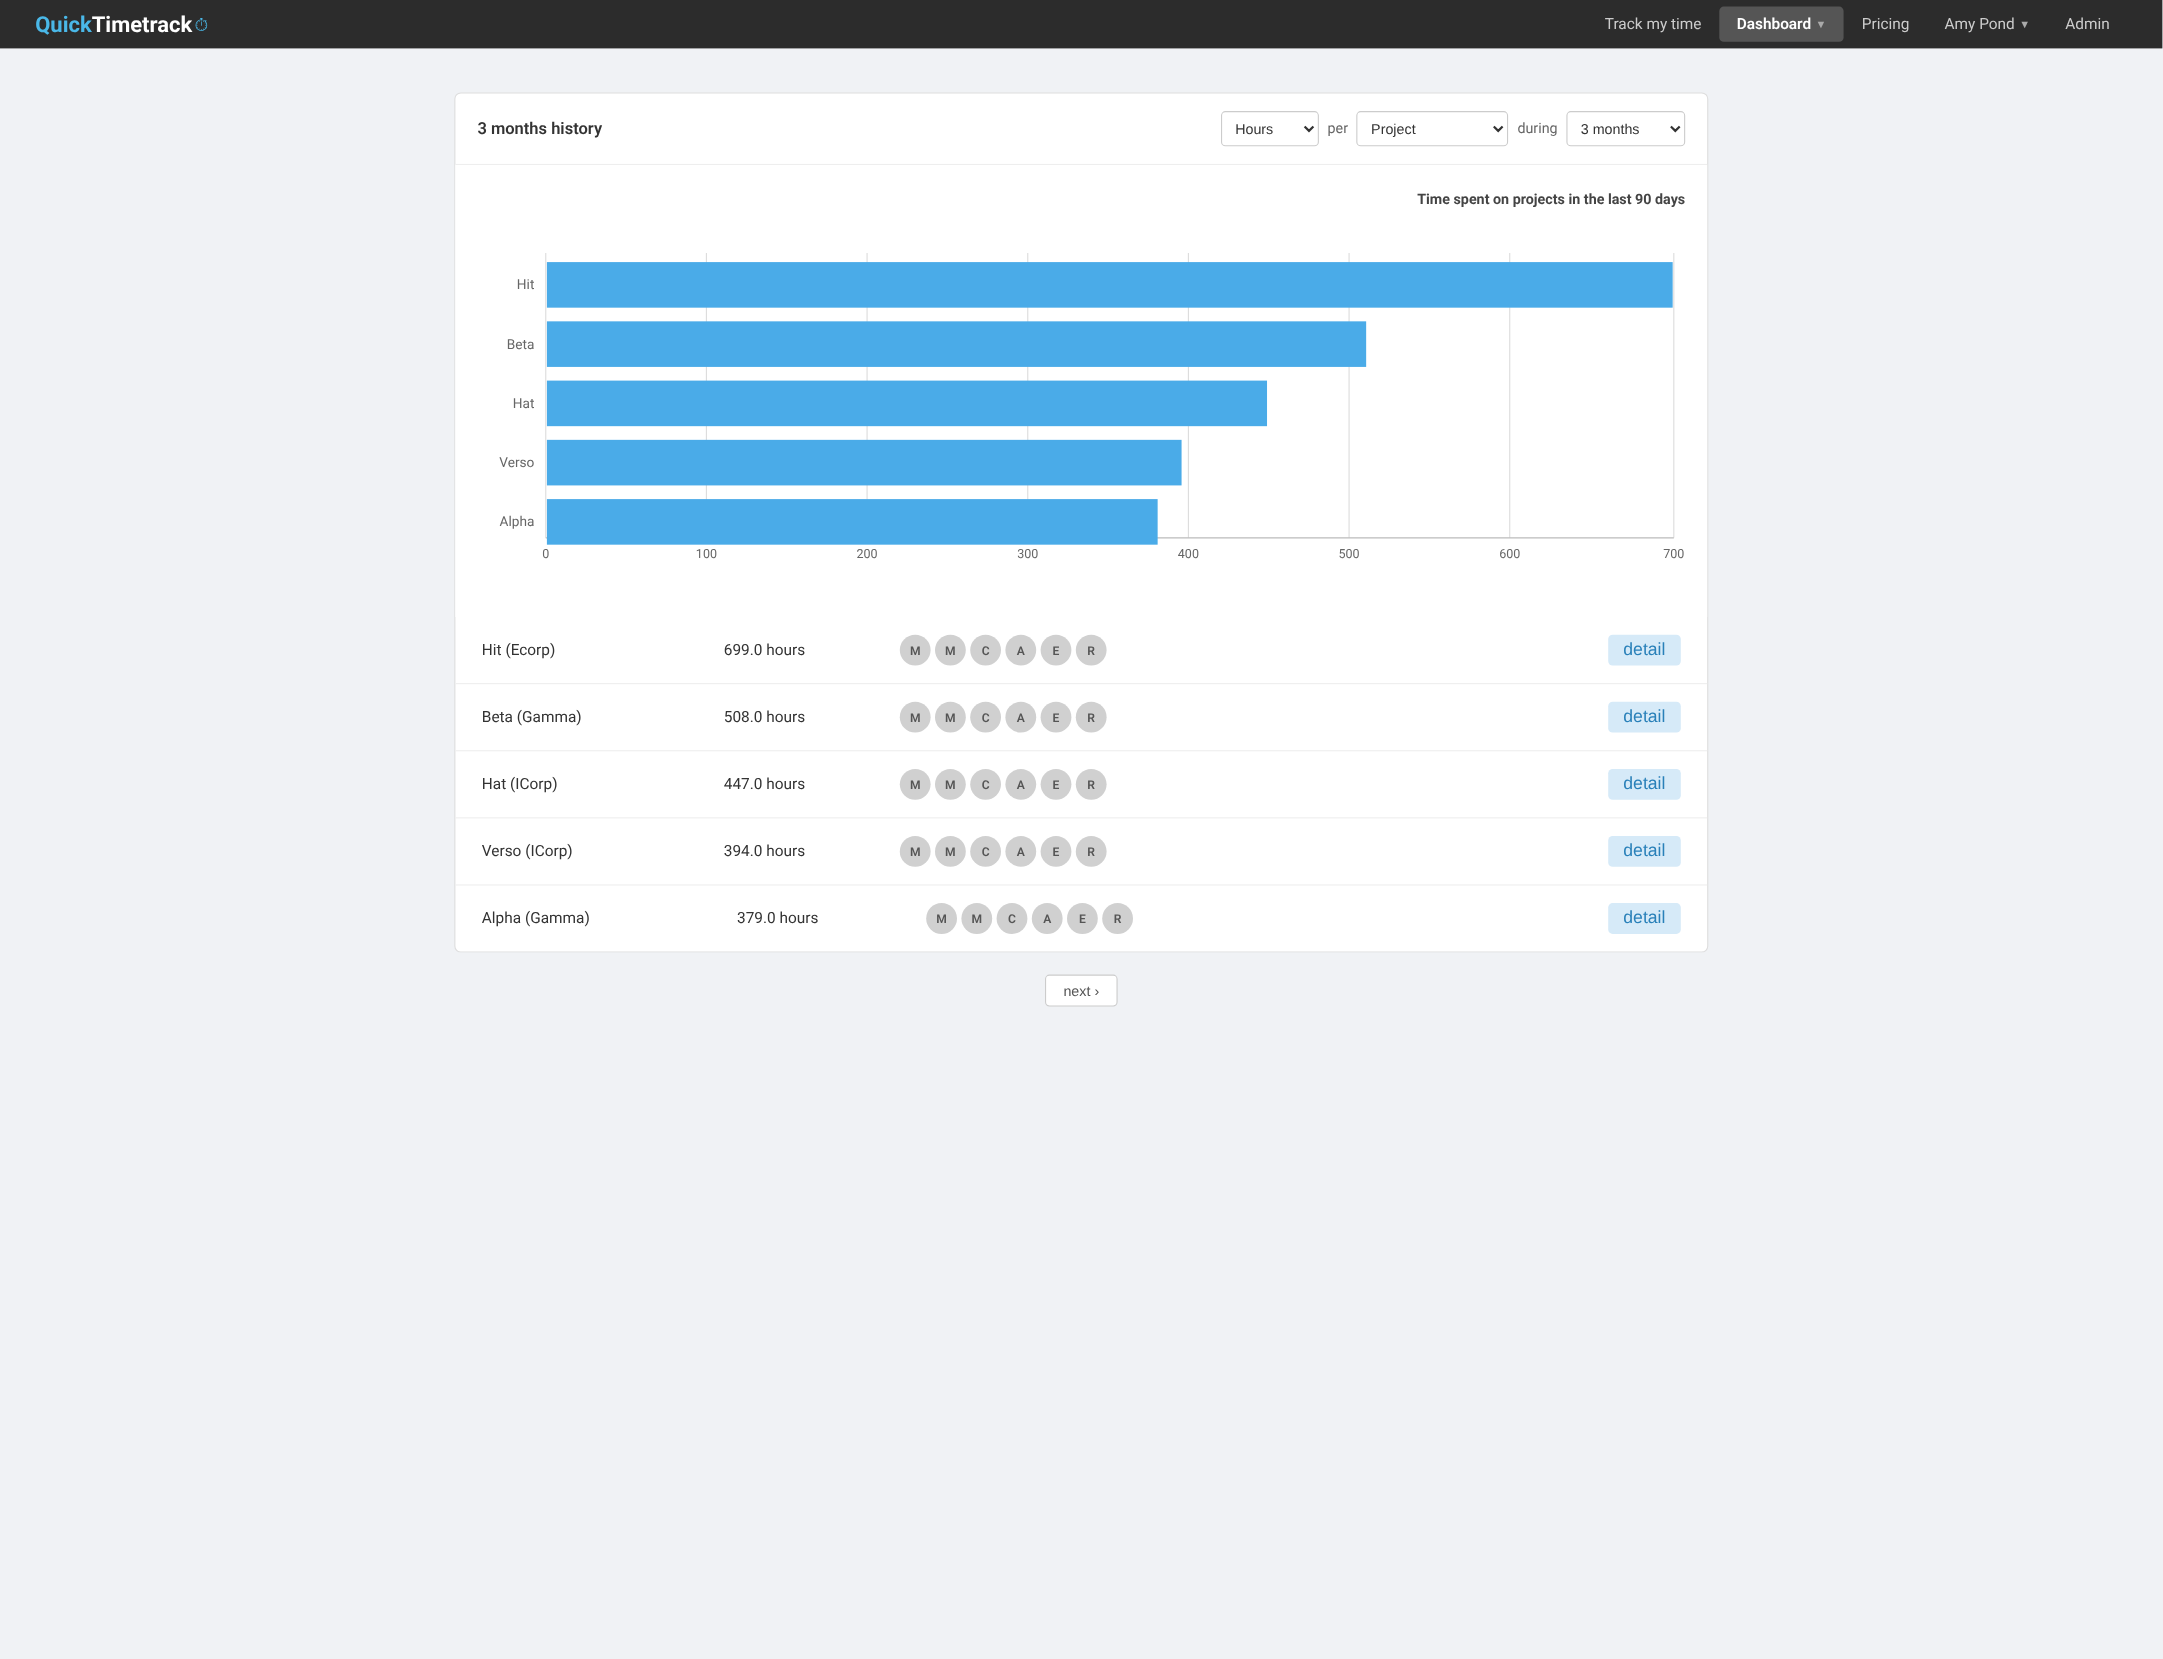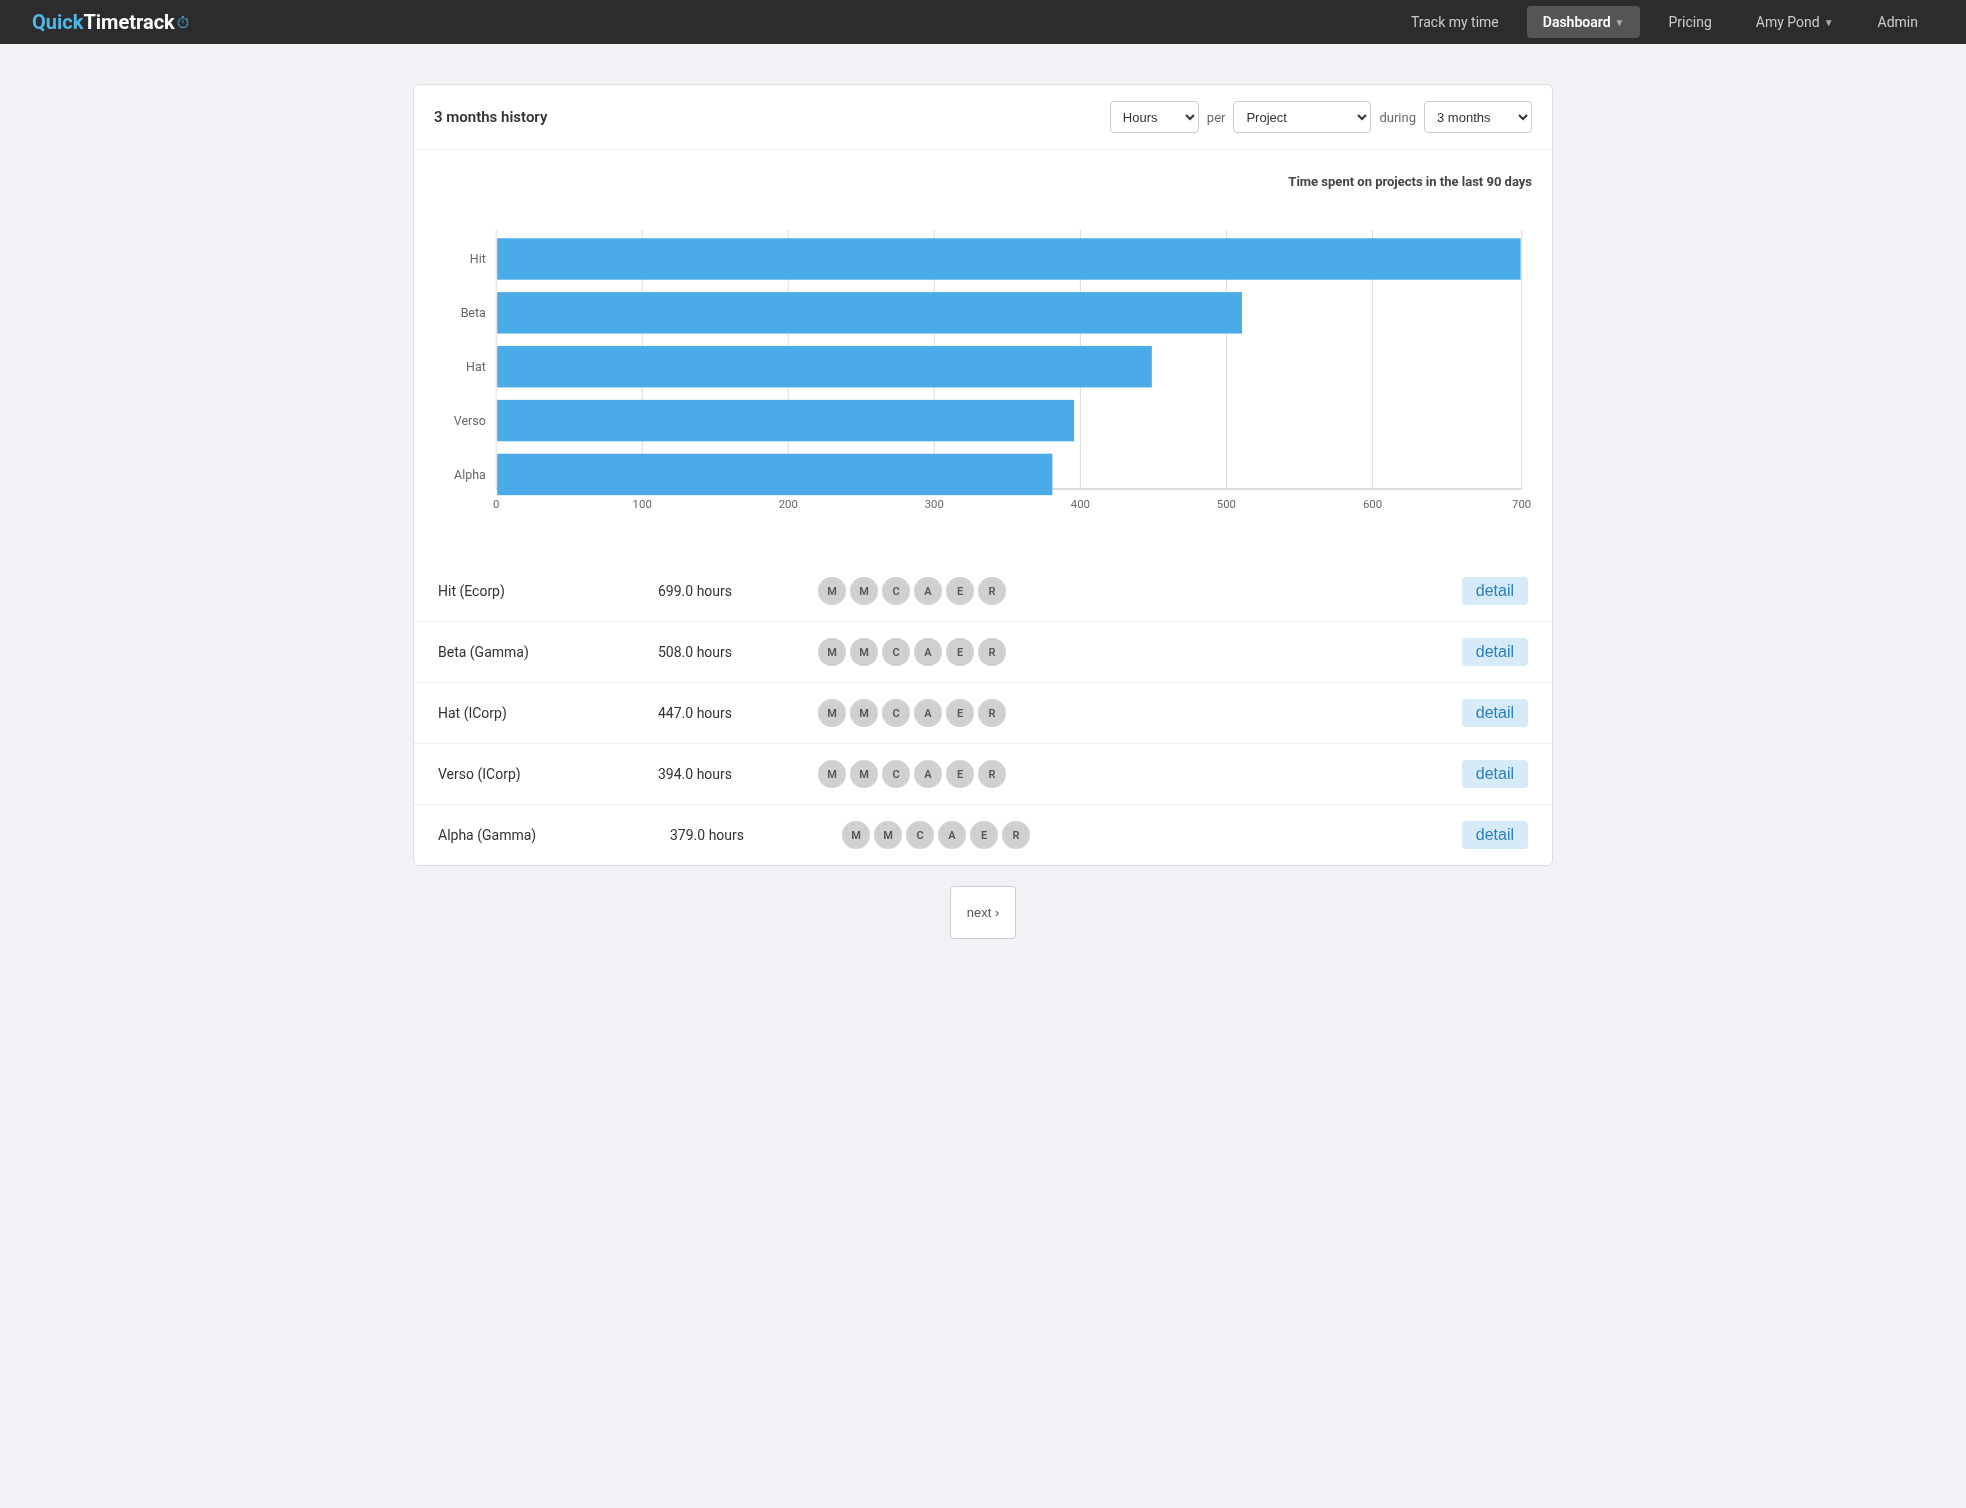--- a/index.html
+++ b/index.html
@@ -35,21 +35,21 @@
       font-weight: 700;
     }
     .brand-icon {
       color: #4ab8e8;
       font-size: 16px;
       margin-left: 2px;
     }
     .nav-links {
       display: flex;
       align-items: center;
-      gap: 12px;
+      gap: 0;
       text-align: right;
     }
     .nav-link {
       color: #ccc;
       text-decoration: none;
       padding: 8px 16px;
       border-radius: 4px;
       font-size: 14px;
       cursor: pointer;
       white-space: nowrap;
@@ -214,21 +214,21 @@
       display: flex;
       justify-content: center;
       padding: 20px;
       background: #f0f2f5;
     }
 
     .pagination-btn {
       background: #fff;
       border: 1px solid #ccc;
       border-radius: 4px;
-      padding: 18px 16px;
+      padding: 6px 16px;
       font-size: 13px;
       cursor: pointer;
       color: #555;
     }
   </style>
 </head>
 <body>
 
 <nav class="navbar">
   <div class="navbar-brand">

